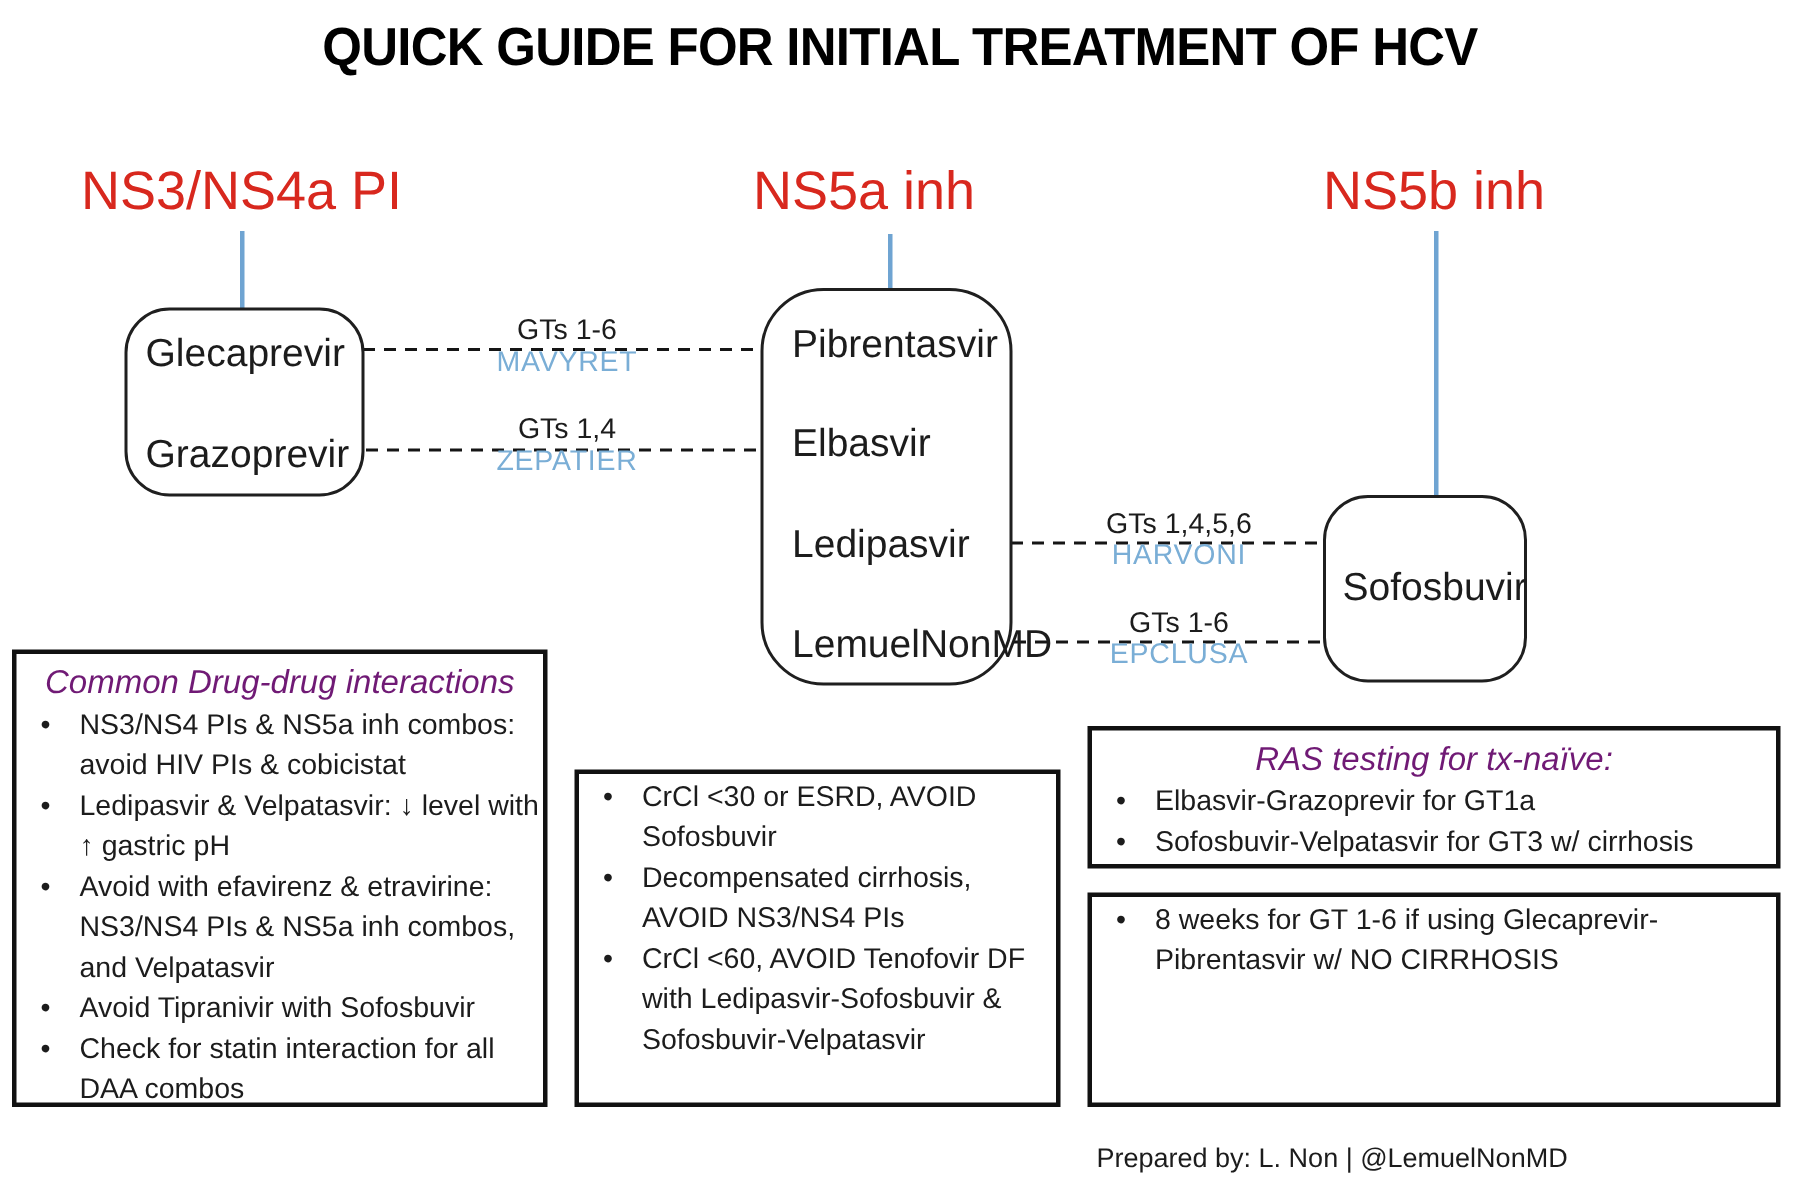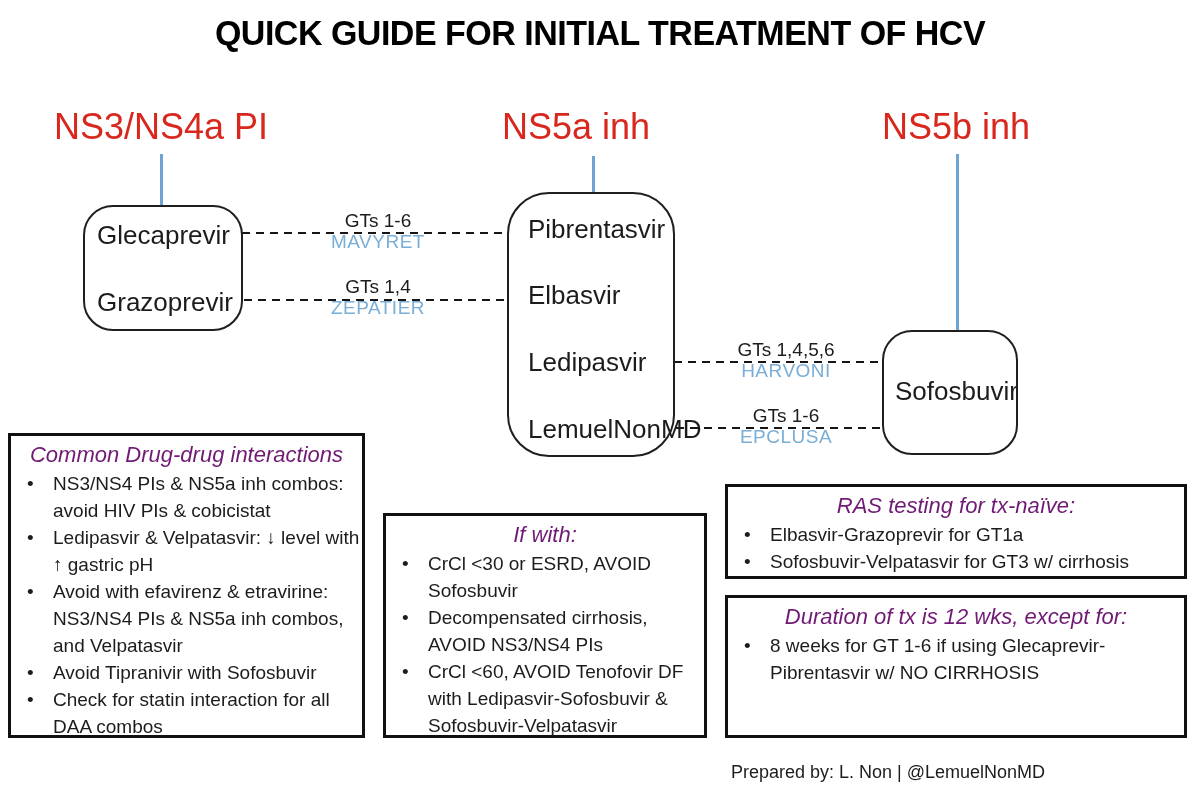--- a/index.html
+++ b/index.html
@@ -170,38 +170,36 @@
     <ul>
       <li>NS3/NS4 PIs &amp; NS5a inh combos: avoid HIV PIs &amp; cobicistat</li>
       <li>Ledipasvir &amp; Velpatasvir: ↓ level with ↑ gastric pH</li>
       <li>Avoid with efavirenz &amp; etravirine: NS3/NS4 PIs &amp; NS5a inh combos, and Velpatasvir</li>
       <li>Avoid Tipranivir with Sofosbuvir</li>
       <li>Check for statin interaction for all DAA combos</li>
     </ul>
   </div>
 
   <div class="info-box" style="left:383px; top:513px; width:324px; height:225px;">
-    <div class="info-title">If with:</div>
     <ul>
       <li>CrCl &lt;30 or ESRD, AVOID Sofosbuvir</li>
       <li>Decompensated cirrhosis, AVOID NS3/NS4 PIs</li>
       <li>CrCl &lt;60, AVOID Tenofovir DF with Ledipasvir-Sofosbuvir &amp; Sofosbuvir-Velpatasvir</li>
     </ul>
   </div>
 
   <div class="info-box" style="left:725px; top:484px; width:462px; height:95px;">
     <div class="info-title">RAS testing for tx-naïve:</div>
     <ul>
       <li>Elbasvir-Grazoprevir for GT1a</li>
       <li>Sofosbuvir-Velpatasvir for GT3 w/ cirrhosis</li>
     </ul>
   </div>
 
   <div class="info-box" style="left:725px; top:595px; width:462px; height:143px;">
-    <div class="info-title">Duration of tx is 12 wks, except for:</div>
     <ul>
       <li>8 weeks for GT 1-6 if using Glecaprevir-Pibrentasvir w/ NO CIRRHOSIS</li>
     </ul>
   </div>
 
   <div class="credit">Prepared by: L. Non | @LemuelNonMD</div>
 
 </div>
 
 </body></html>

